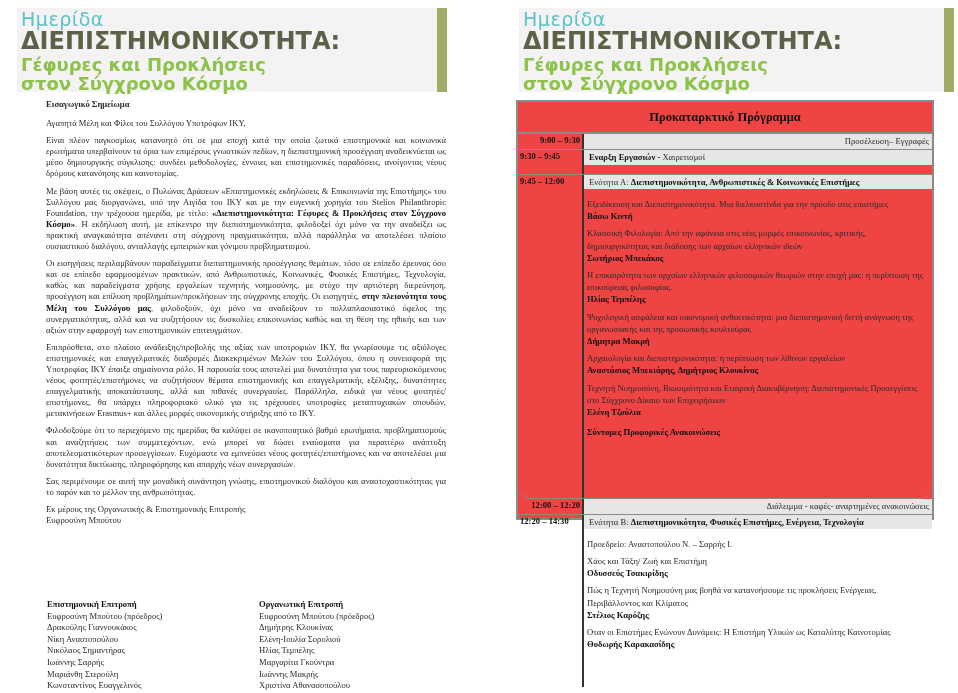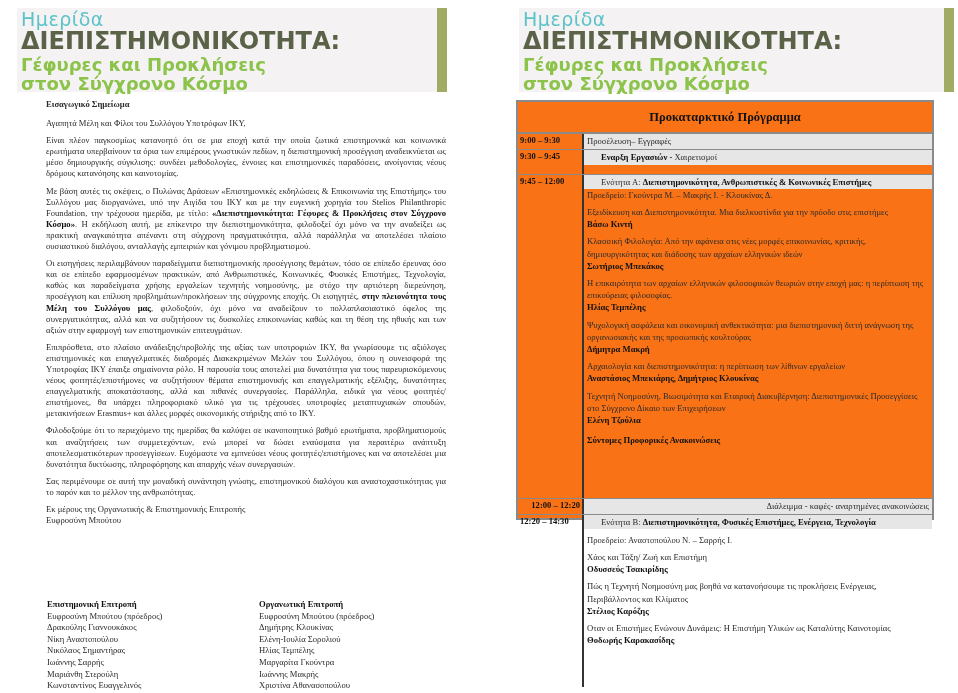--- a/index.html
+++ b/index.html
@@ -21,27 +21,27 @@
   .doc p { margin:0 0 6px 0;padding-left:28px; }
   .doc .h { font-weight:bold; margin-bottom:8px; }
   .doc b { font-weight:bold; color:#111; }
 
   .committees { position:absolute; left:47px; top:583px; width:400px; font-size:8.6px; line-height:11.6px; color:#2a2a2a; }
   .committees .col { position:absolute; top:16px; width:190px; }
   .committees .col.c1 { left:0; }
   .committees .col.c2 { left:212px; }
   .committees .title { font-weight:bold; color:#111; }
 
-  .prog { position:absolute; left:516px; top:100px; width:418px; height:420px; border:2px solid #8a8a8a; box-sizing:border-box; background:#f97316; font-size:8.6px; color:#2a2a2a; }
+  .prog { position:absolute; left:516px; top:100px; width:418px; height:420px; border:2px solid #8a8a8a; box-sizing:border-box; background:#ef4444; font-size:8.6px; color:#2a2a2a; }
   .prog .ptitle { height:30px; line-height:30px; text-align:center; font-weight:bold; font-size:12.5px; color:#111; border-bottom:2px solid #8a8a8a; }
   .row { position:relative; display:flex; border-bottom:1px solid #8a8a8a; }
   .row .time { width:66px; flex:none; font-weight:bold; color:#111; padding:1px 2px; box-sizing:border-box; border-right:2px solid #333; }
   .row .content { flex:1; padding:1px 3px; box-sizing:border-box; line-height:12px; }
   .row.shaded .content { background:#e6e6e6; }
-  .row .content .shade { background:#e6e6e6; margin:-1px -3px 0 -3px; padding:1px 17px; }
+  .row .content .shade { background:#e6e6e6; margin:-1px -3px 9px -3px; padding:1px 5px; }
   .talk { margin-top:5px; line-height:12.2px; }
   .talk .sp { font-weight:bold; color:#111; }
   .b { font-weight:bold; color:#111; }
 </style>
 </head>
 <body>
 
 <div class="page" id="page-left">
   <div class="banner">
     <div class="l1">Ημερίδα</div>
@@ -98,37 +98,36 @@
     <div class="l2">ΔΙΕΠΙΣΤΗΜΟΝΙΚΟΤΗΤΑ:</div>
     <div class="l3">Γέφυρες και Προκλήσεις</div>
     <div class="l4">στον Σύγχρονο Κόσμο</div>
     <div class="bar"></div>
   </div>
 </div>
 
 <div class="prog">
   <div class="ptitle">Προκαταρκτικό Πρόγραμμα</div>
 
-  <div class="row shaded" style="height:15px;">
+  <div class="row shaded" style="height:15px;text-align:right;">
     <div class="time">9:00 – 9:30</div>
     <div class="content">Προσέλευση– Εγγραφές</div>
   </div>
 
   <div class="row" style="height:24px;">
     <div class="time">9:30 – 9:45</div>
     <div class="content">
       <div class="shade" style="height:13px;"><span class="b">Εναρξη Εργασιών - </span><span> Χαιρετισμοί</span></div>
     </div>
   </div>
 
-  <div class="row" style="height:323px;">
+  <div class="row" style="height:323px;border-radius:13px;">
     <div class="time">9:45 – 12:00</div>
     <div class="content">
       <div class="shade"><span>Ενότητα Α: </span><span class="b">Διεπιστημονικότητα, Ανθρωπιστικές &amp; Κοινωνικές Επιστήμες</span></div>
-      <div>Προεδρείο: Γκούντρα Μ. – Μακρής Ι. - Κλουκίνας Δ.</div>
       <div class="talk">
           <div>Εξειδίκευση και Διεπιστημονικότητα.  Μια διελκυστίνδα για την πρόοδο στις επιστήμες</div>
           <div class="sp">Βάσω Κιντή</div>
         </div>
       <div class="talk">
           <div>Κλασσική Φιλολογία: Από την αφάνεια στις νέες μορφές επικοινωνίας, κριτικής, δημιουργικότητας και διάδοσης των αρχαίων ελληνικών ιδεών</div>
           <div class="sp">Σωτήριος Μπεκάκος</div>
         </div>
       <div class="talk">
           <div>Η επικαιρότητα των αρχαίων ελληνικών φιλοσοφικών θεωριών στην εποχή μας: η περίπτωση της επικούρειας φιλοσοφίας.</div>

